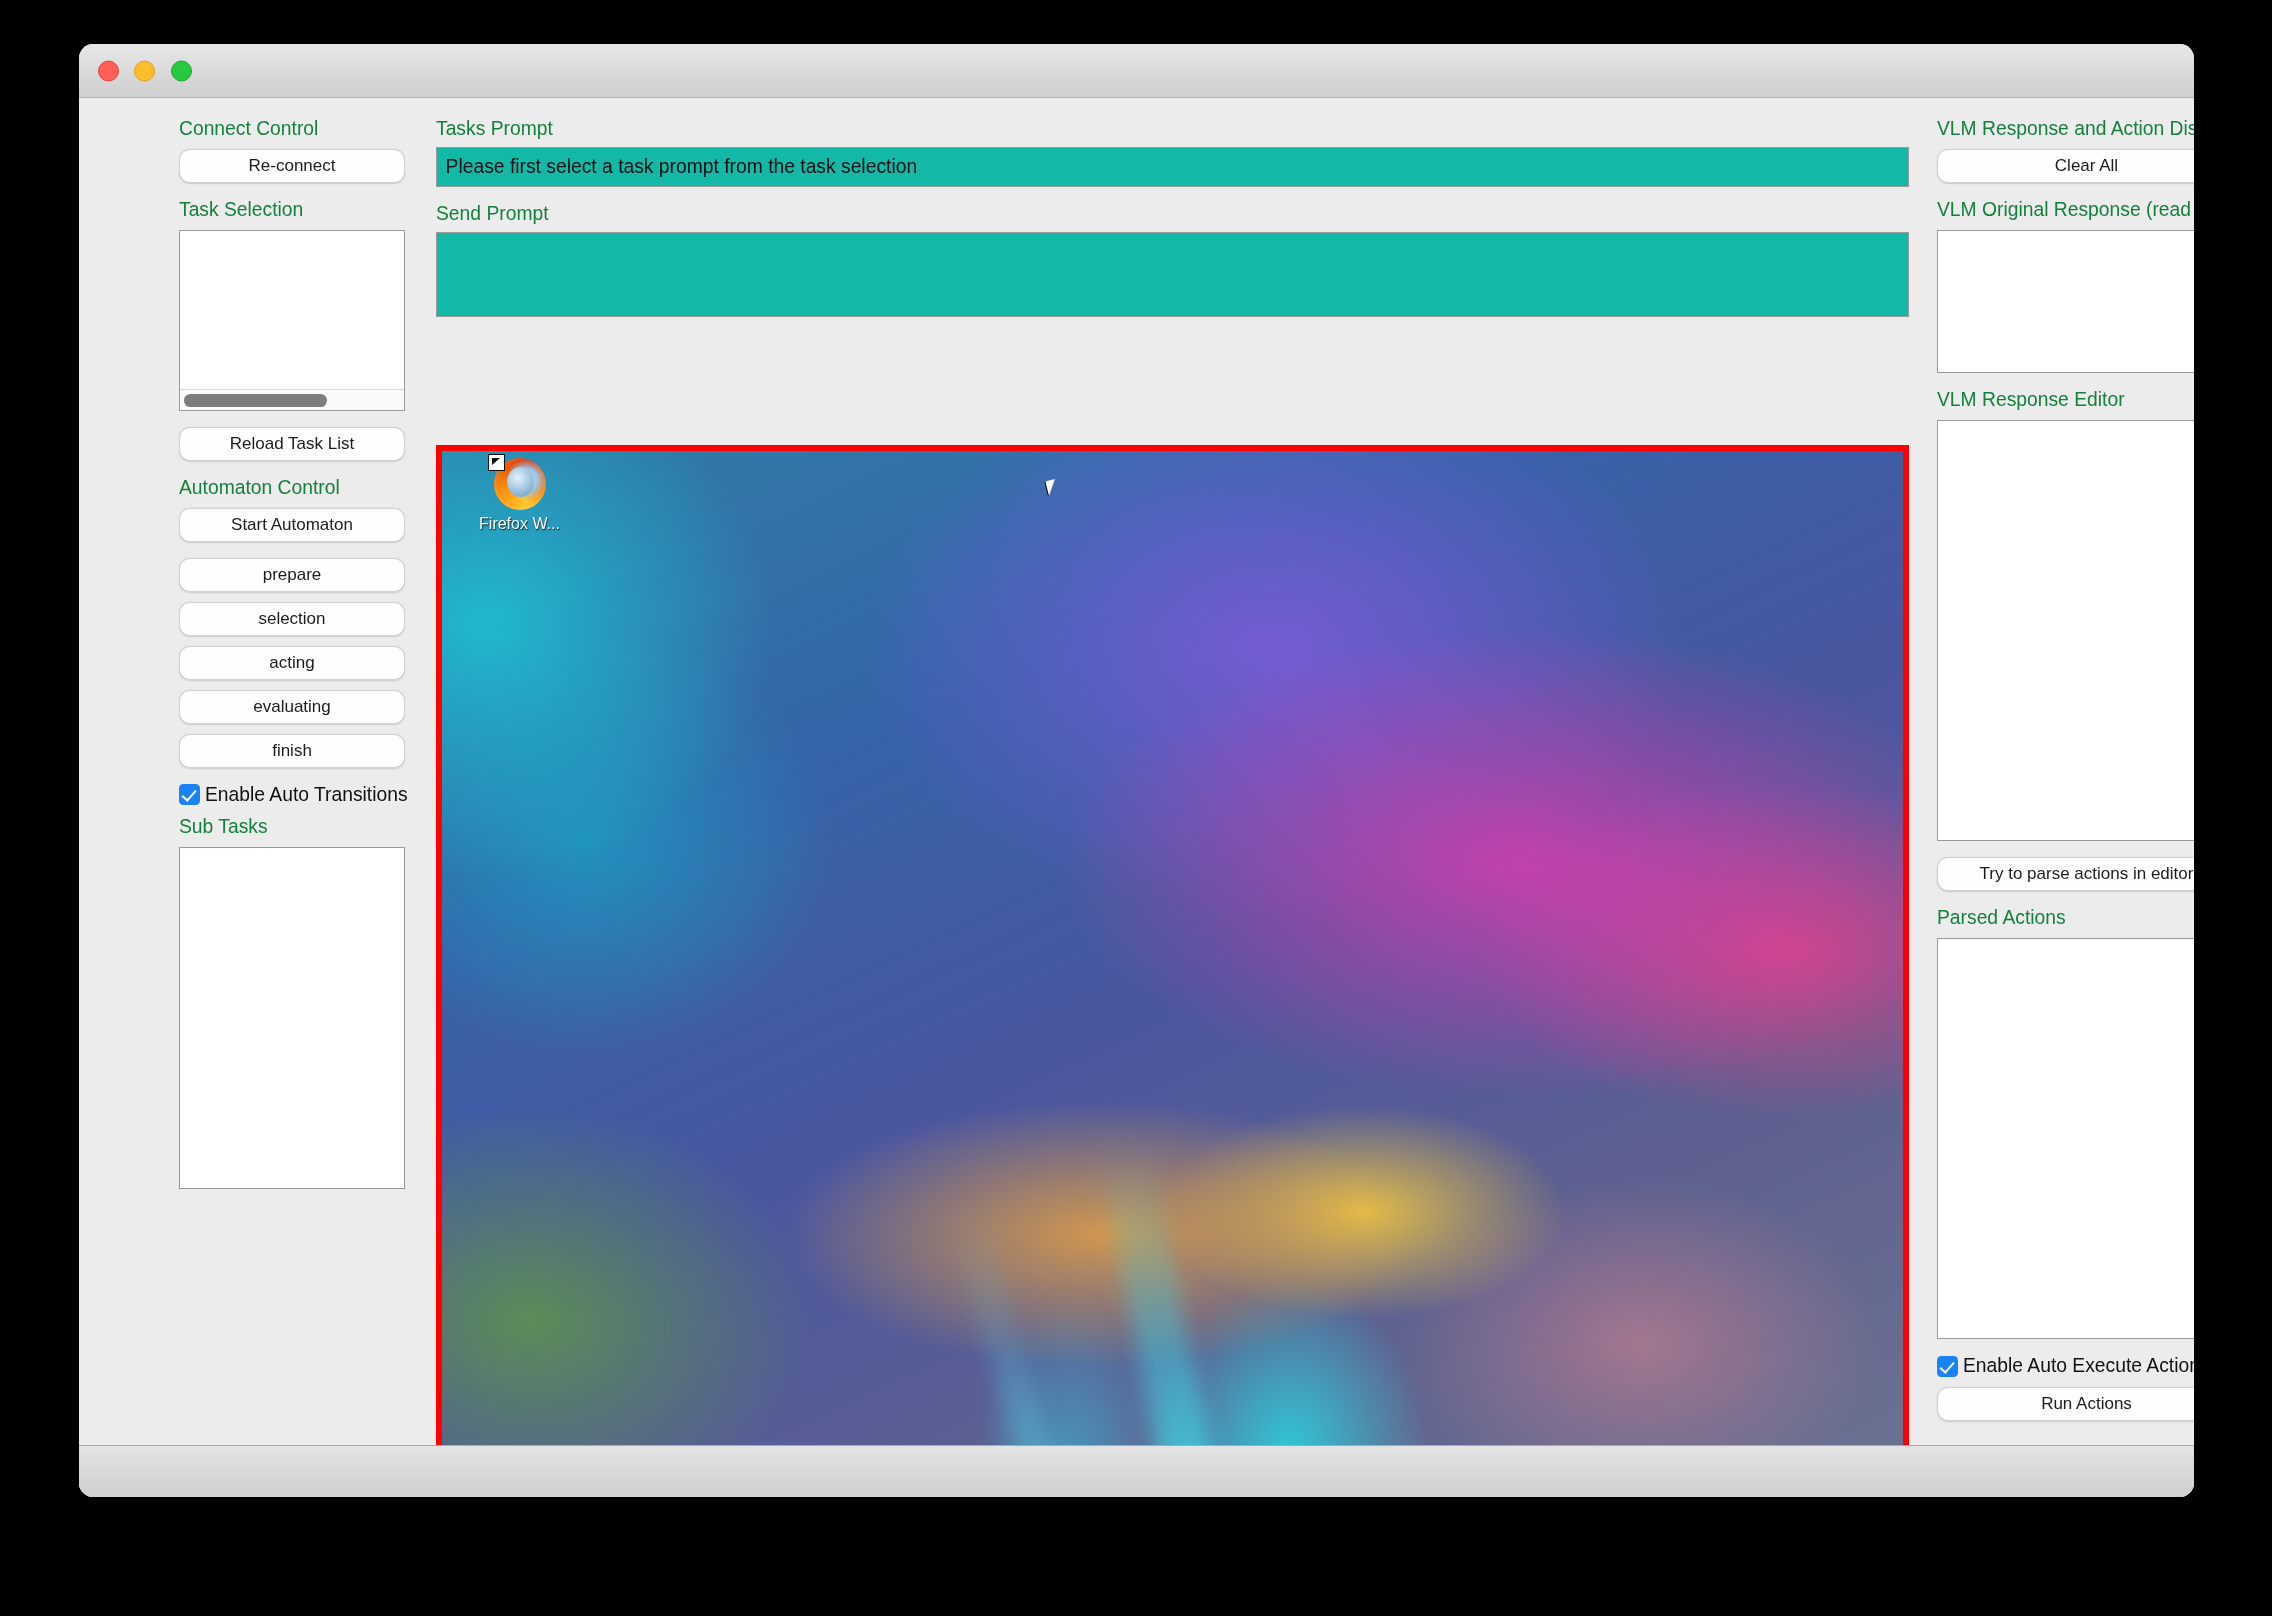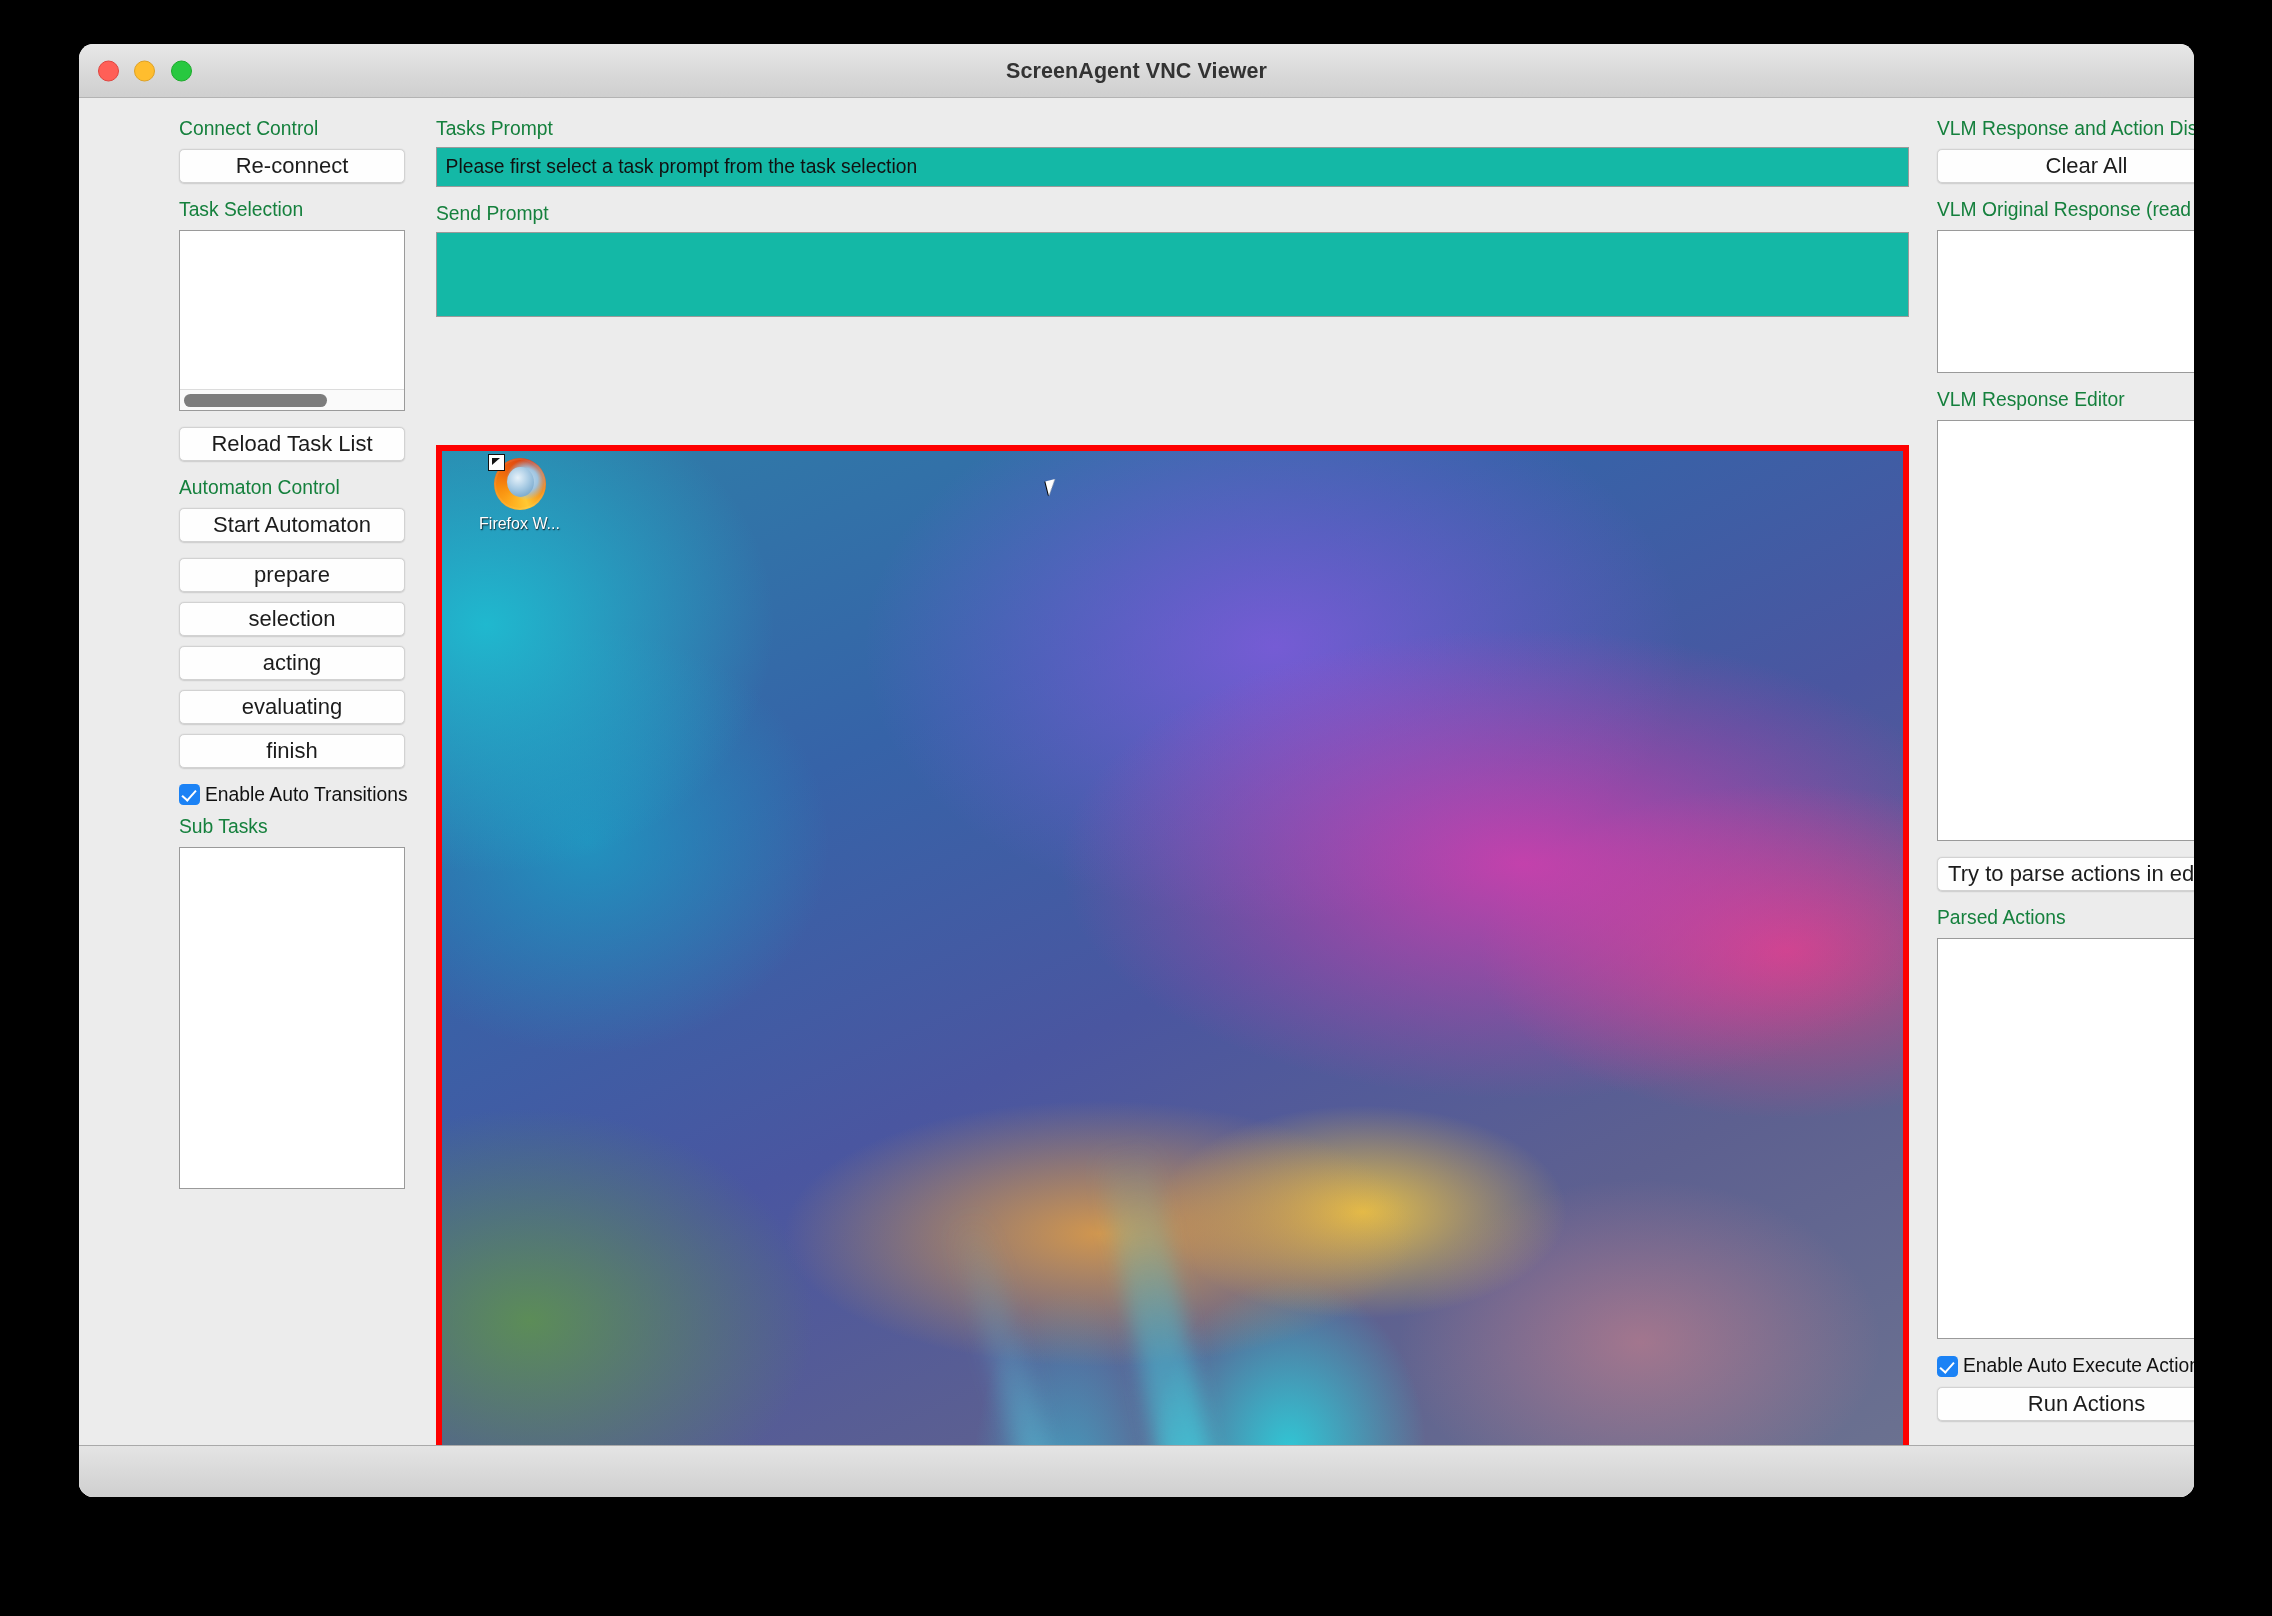--- a/index.html
+++ b/index.html
@@ -53,23 +53,23 @@
     border-top: 1.4px solid #a9a9a9;
   }
 
   
   .section-label {
     font-size: 19.3px; color: #15803d; white-space: nowrap;
   }
   .btn {
     background: #fefefe;
     border: 0.7px solid #d2d2d2;
-    border-radius: 5px;
+    border-radius: 11px;
     box-shadow: 0 0.7px 1.4px rgba(0,0,0,.14);
-    font-size: 22px; color: #1c1c1c;
+    font-size: 17px; color: #1c1c1c;
     text-align: center;
     display: flex; align-items: center; justify-content: center;
     cursor: default;
     font-family: "Liberation Sans", sans-serif;
   }
   .field {
     background: #14b8a6;
     border: 0.7px solid #9a9a9a;
     font-size: 19.3px; color: #111;
     overflow: hidden;
@@ -220,21 +220,20 @@
 <body>
 
 <div id="window">
 
   <div id="titlebar">
     <div id="traffic">
       <span class="dot red"></span>
       <span class="dot yellow"></span>
       <span class="dot green"></span>
     </div>
-    <div id="win-title">ScreenAgent VNC Viewer</div>
   </div>
 
   <div id="body">
 
     <div id="left">
 
       <div class="section-label">Connect Control</div>
       <div class="btn">Re-connect</div>
 
       <div class="gap22"></div>

